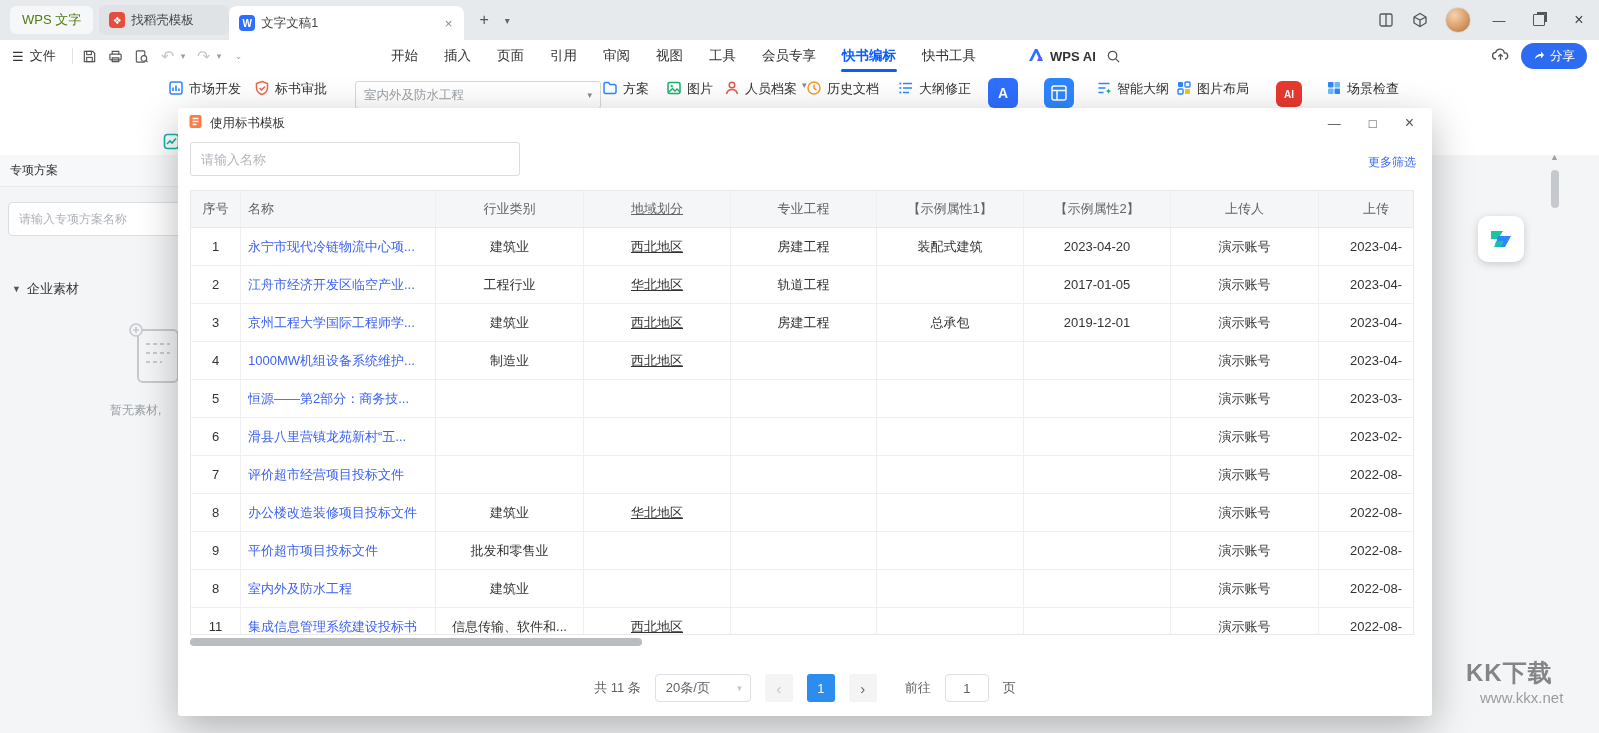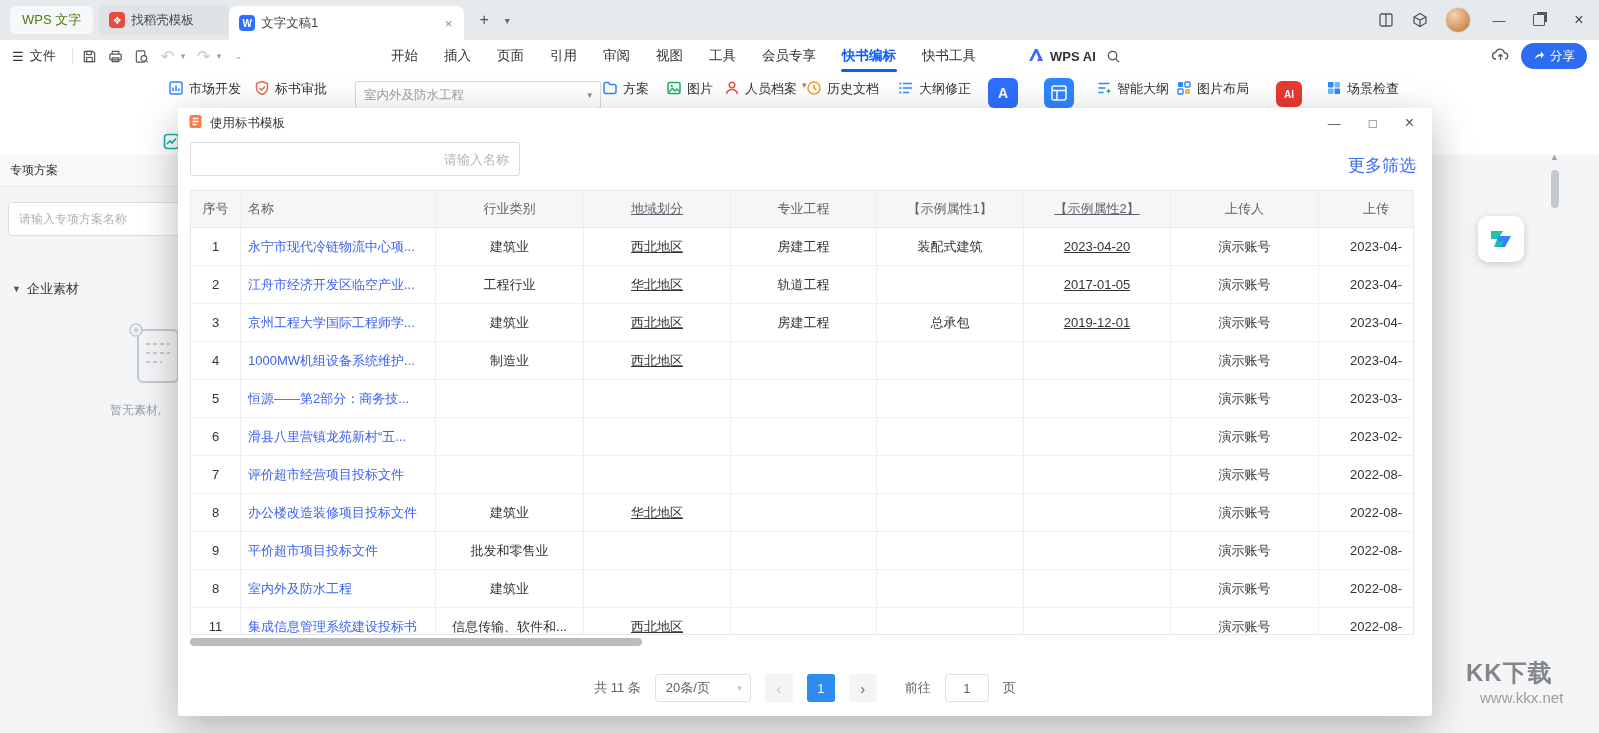--- a/index.html
+++ b/index.html
@@ -61,31 +61,31 @@
   .float-logo{position:absolute;left:1478px;top:216px;width:46px;height:46px;background:#fff;border-radius:10px;box-shadow:0 2px 8px rgba(0,0,0,.18);display:flex;align-items:center;justify-content:center;z-index:40;}
   .vscroll{position:absolute;left:1551px;top:150px;width:8px;height:560px;z-index:5;}
   .vscroll .arrow{position:absolute;left:-1px;top:2px;font-size:9px;color:#9aa0a6;}
   .vscroll .thumb{position:absolute;left:0;top:20px;width:8px;height:38px;background:#c5c9cd;border-radius:4px;}
 
   
   .dialog{position:absolute;left:178px;top:108px;width:1254px;height:608px;background:#fff;border-radius:3px;box-shadow:0 12px 40px rgba(0,0,0,.28);z-index:50;}
   .dlg-title{height:30px;display:flex;align-items:center;gap:7px;padding-left:10px;font-size:12.5px;color:#333;}
   .dlg-ctrls{margin-left:auto;display:flex;align-items:center;gap:28px;padding-right:18px;color:#555;font-size:13px;}
   .dlg-ctrls span{cursor:pointer;}
-  .dlg-search{position:absolute;left:12px;top:34px;width:330px;height:34px;border:1px solid #dcdcdc;border-radius:3px;box-sizing:border-box;font-size:13px;padding:0 10px;outline:none;color:#333;text-align:right;}
+  .dlg-search{position:absolute;left:12px;top:34px;width:330px;height:34px;border:1px solid #dcdcdc;border-radius:3px;box-sizing:border-box;font-size:13px;padding:0 10px;outline:none;color:#333;}
   .dlg-search::placeholder{color:#b2b6bb;}
-  .more-filter{position:absolute;right:16px;top:46px;font-size:17px;color:#3a6af5;cursor:pointer;}
+  .more-filter{position:absolute;right:16px;top:46px;font-size:12px;color:#3a6af5;cursor:pointer;}
 
   .tbl-wrap{position:absolute;left:12px;top:82px;width:1224px;height:445px;overflow:hidden;border:1px solid #e9e9e9;box-sizing:border-box;}
   .thead{display:flex;height:36px;background:#f5f6f7;border-bottom:1px solid #e9e9e9;}
   .trow{display:flex;height:37px;border-bottom:1px solid #efefef;background:#fff;}
   .tcell{height:100%;display:flex;align-items:center;justify-content:center;font-size:13px;color:#333;border-right:1px solid #efefef;box-sizing:border-box;flex-shrink:0;overflow:hidden;white-space:nowrap;}
   .th{color:#606266;}
   .c0{width:50px;}.c1{width:195px;justify-content:flex-start;padding-left:7px;}
-  .c2{width:148px;}.c3{width:147px;text-decoration:underline;}.c4{width:146px;}.c5{width:147px;}.c6{width:147px;text-decoration:underline;}.c7{width:148px;}
+  .c2{width:148px;}.c3{width:147px;text-decoration:underline;}.c4{width:146px;}.c5{width:147px;}.c6{width:147px;}.c7{width:148px;}
   .c8{width:114px;border-right:none;}
   .tlink{color:#3d62f2;cursor:pointer;overflow:hidden;white-space:nowrap;}
 
   .hscroll{position:absolute;left:12px;top:530px;width:1242px;height:8px;}
   .hscroll .thumb{position:absolute;left:0;top:0;width:452px;height:8px;background:#b9bdc1;border-radius:4px;}
 
   .pager{position:absolute;left:0;top:565px;width:100%;height:30px;display:flex;align-items:center;justify-content:center;gap:14px;font-size:13px;color:#606266;}
   .psize{width:96px;height:28px;border:1px solid #dcdfe6;border-radius:4px;display:flex;align-items:center;justify-content:space-between;padding:0 8px 0 10px;box-sizing:border-box;color:#606266;}
   .pbtn{width:28px;height:28px;background:#f4f4f5;border-radius:3px;display:flex;align-items:center;justify-content:center;font-size:15px;color:#606266;cursor:pointer;}
   .pbtn.dis{color:#c0c4cc;}

